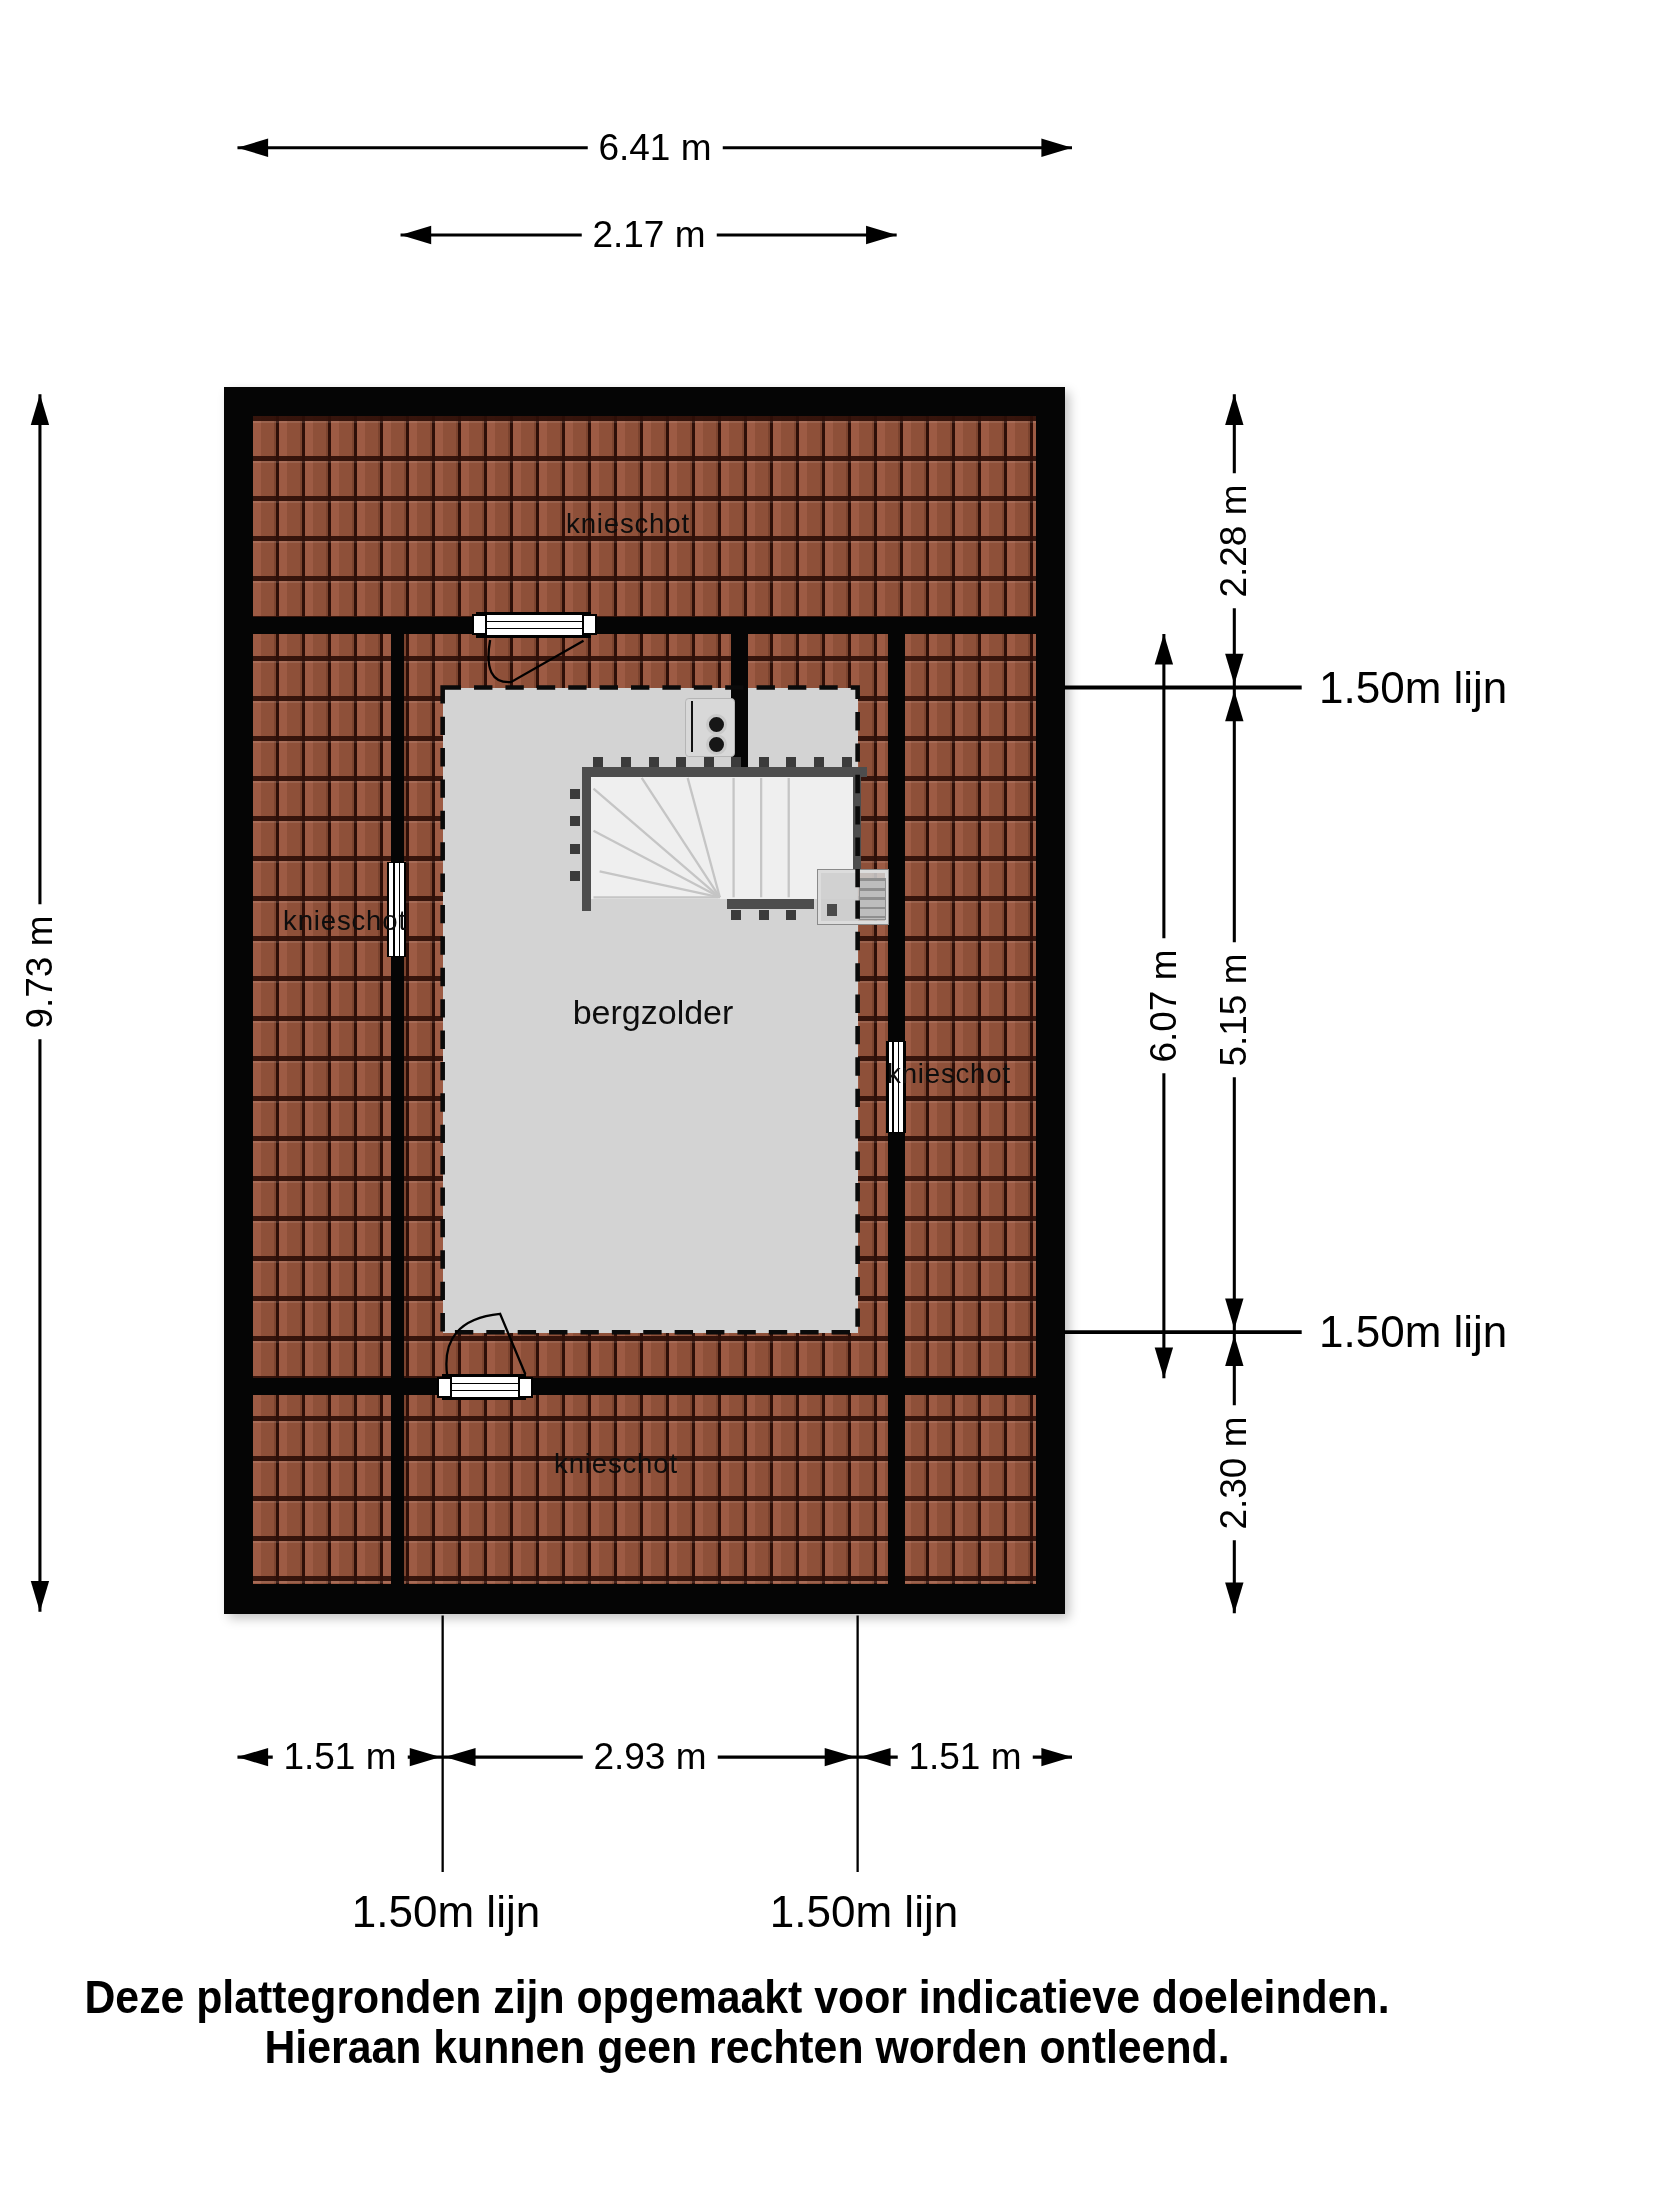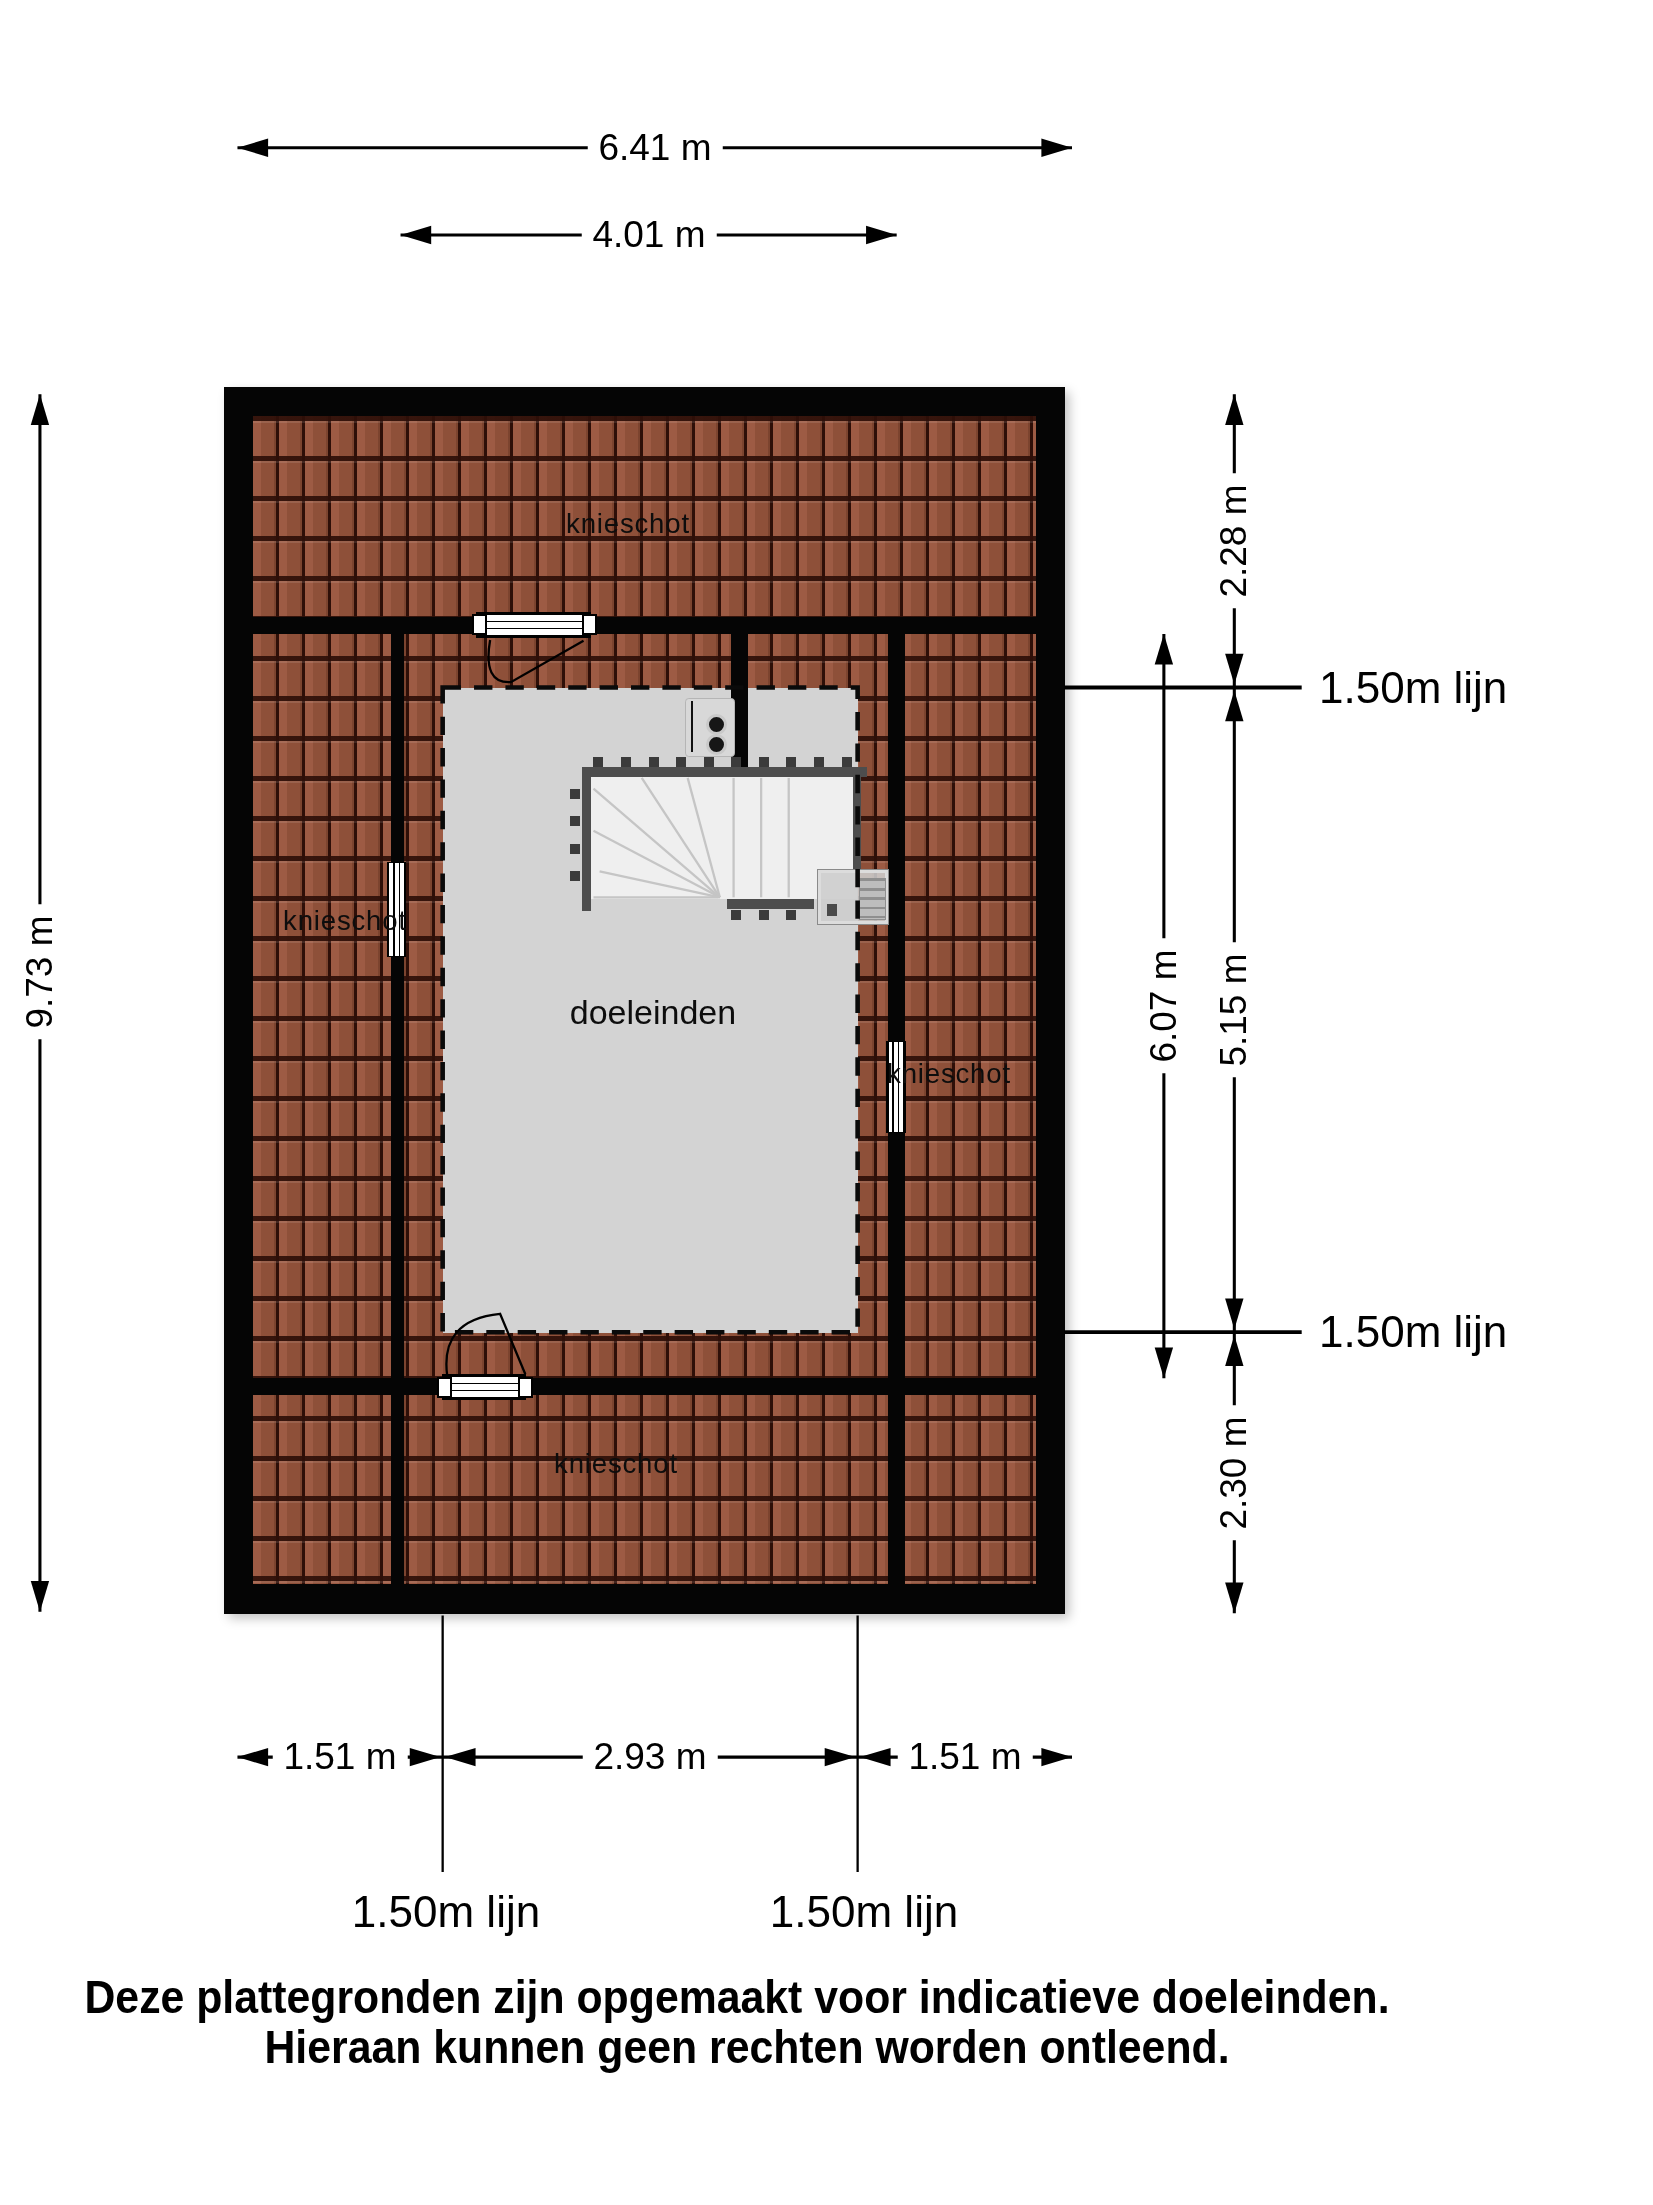--- a/index.html
+++ b/index.html
@@ -165,21 +165,21 @@
       <polygon points="310,2295 350,2283 350,2307"></polygon>
       <polygon points="575,2295 535,2283 535,2307"></polygon>
       <polygon points="581,2295 621,2283 621,2307"></polygon>
       <polygon points="1117,2295 1077,2283 1077,2307"></polygon>
       <polygon points="1123,2295 1163,2283 1163,2307"></polygon>
       <polygon points="1400,2295 1360,2283 1360,2307"></polygon>
     </g>
   </svg>
 
   <div class="dim-label lab" style="left:655px;top:148px;">6.41 m</div>
-  <div class="dim-label lab" style="left:649px;top:235px;">4.01 m</div>
+  <div class="dim-label lab" style="left:649px;top:235px;">2.17 m</div>
 
   <div class="dim-label vert lab" style="left:40px;top:972px;">9.73 m</div>
 
   <div class="dim-label vert lab" style="left:1234px;top:541px;">2.28 m</div>
   <div class="dim-label vert lab" style="left:1164px;top:1006px;">6.07 m</div>
   <div class="dim-label vert lab" style="left:1234px;top:1010px;">5.15 m</div>
   <div class="dim-label vert lab" style="left:1234px;top:1473px;">2.30 m</div>
 
   <div class="dim-label lab" style="left:340px;top:1757px;">1.51 m</div>
   <div class="dim-label lab" style="left:650px;top:1757px;">2.93 m</div>
@@ -187,19 +187,19 @@
 
   <div class="lijn-label side lab" style="left:1319px;top:688px;">1.50m lijn</div>
   <div class="lijn-label side lab" style="left:1319px;top:1332px;">1.50m lijn</div>
   <div class="lijn-label bottom lab" style="left:446px;top:1912px;">1.50m lijn</div>
   <div class="lijn-label bottom lab" style="left:864px;top:1912px;">1.50m lijn</div>
 
   <div class="room-label lab" style="left:628px;top:524px;">knieschot</div>
   <div class="room-label lab" style="left:345px;top:921px;">knieschot</div>
   <div class="room-label lab" style="left:949px;top:1074px;">knieschot</div>
   <div class="room-label lab" style="left:616px;top:1464px;">knieschot</div>
-  <div class="room-label big lab" style="left:653px;top:1012px;">doeleinden</div>
+  <div class="room-label big lab" style="left:653px;top:1012px;">bergzolder</div>
 
   <div class="footer-line lab" style="left:737px;top:1997px;">Deze plattegronden zijn opgemaakt voor indicatieve doeleinden.</div>
   <div class="footer-line lab" style="left:747px;top:2047px;">Hieraan kunnen geen rechten worden ontleend.</div>
 
 </div>
 
 
 </body></html>

